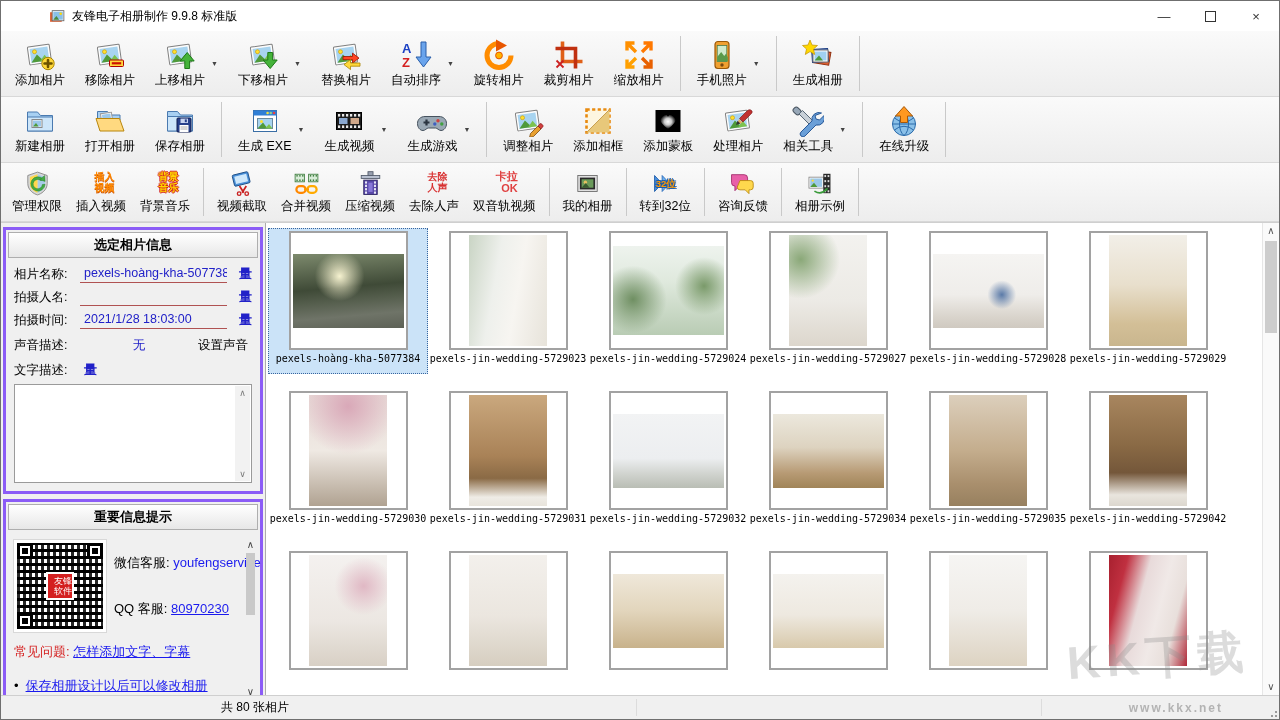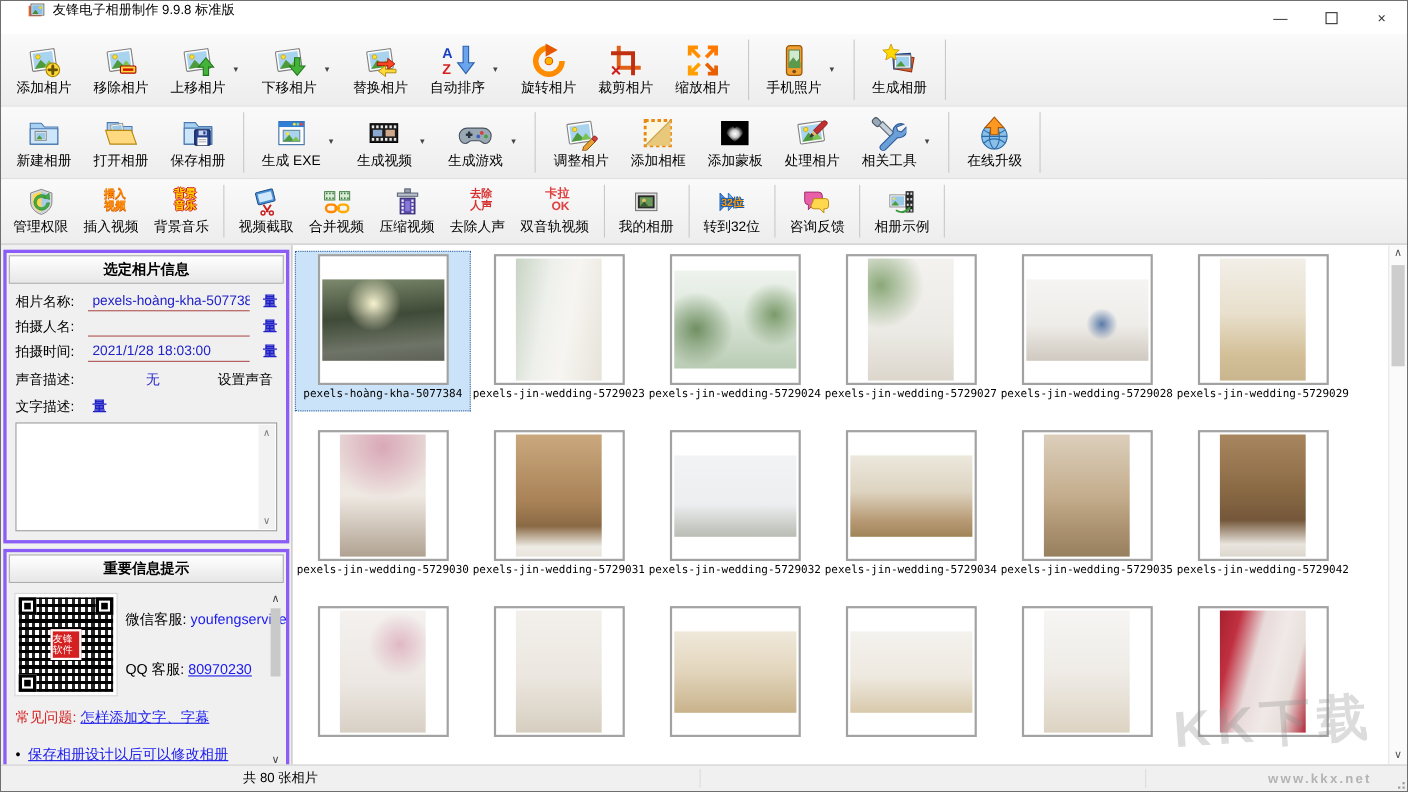--- a/index.html
+++ b/index.html
@@ -1,20 +1,20 @@
 <!DOCTYPE html>
 <html><head>
 <meta charset="utf-8">
 <style>
   html,body{margin:0;padding:0;background:#444;}
   body{font-family:"Liberation Sans","DejaVu Sans",sans-serif;-webkit-font-smoothing:antialiased;}
   .window{width:1280px;height:720px;box-sizing:border-box;border:1px solid #6f6f6f;background:#fff;display:flex;flex-direction:column;overflow:hidden;position:relative;}
 
   
-  .titlebar{height:30px;flex:none;display:flex;align-items:flex-start;background:#fff;padding-left:24px;}
+  .titlebar{height:30px;flex:none;display:flex;align-items:center;background:#fff;padding-left:12px;margin-left:36px;}
   .app-icon{width:17px;height:17px;margin-right:6px;flex:none;}
   .title-text{font-size:12px;color:#000;}
   .win-controls{margin-left:auto;display:flex;height:30px;}
   .wbtn{width:46px;height:30px;display:flex;align-items:center;justify-content:center;font-size:13px;color:#333;cursor:default;}
   .wbtn.max span{display:block;width:9px;height:9px;border:1px solid #333;}
 
   
   .menubar{height:21px;flex:none;display:flex;align-items:center;background:#fdfdfd;border-bottom:1px solid #ececec;padding-left:4px;}
   .mitem{font-size:12px;color:#000;padding:2px 9px;}
 
@@ -60,21 +60,21 @@
   .info-body{position:relative;padding:8px 20px 8px 8px;font-size:13px;color:#000;}
   .qr-row{display:flex;}
   .qr{width:86px;height:86px;flex:none;position:relative;border:3px solid #fff;outline:1px solid #d8d8d8;
       background:repeating-linear-gradient(90deg,rgba(0,0,0,.85) 0 3px,transparent 3px 6px),
                  repeating-linear-gradient(0deg,#000 0 3px,#fff 3px 7px);}
   .fp{position:absolute;width:16px;height:16px;border:3px solid #000;background:#fff;box-sizing:border-box;}
   .fp::after{content:'';position:absolute;inset:2px;background:#000;}
   .fp.tl{top:0;left:0}.fp.tr{top:0;right:0}.fp.bl{bottom:0;left:0}
   .qr-badge{position:absolute;left:50%;top:50%;transform:translate(-50%,-50%);background:#d42020;color:#fff;
       font-size:9px;line-height:1.15;width:24px;height:24px;display:flex;align-items:center;justify-content:center;
-      text-align:left;border:2px solid #fff;flex-wrap:wrap;word-break:break-all;}
+      text-align:right;border:2px solid #fff;flex-wrap:wrap;word-break:break-all;}
   .svc{display:flex;flex-direction:column;justify-content:space-around;margin-left:8px;flex:1;}
   .svc-line{white-space:nowrap;}
   .blue{color:#1a1aee;}
   .link{color:#1a1aee;cursor:pointer;}
   .u{text-decoration:underline;}
   .red{color:#d42020;}
   .faq-line{margin-top:11px;white-space:nowrap;}
   .tip-line{margin-top:16px;display:flex;gap:7px;line-height:1.35;padding-right:6px;}
   .info-scroll{position:absolute;right:3px;top:8px;bottom:6px;width:13px;display:flex;flex-direction:column;align-items:center;}
   .sarr{font-size:10px;color:#444;line-height:1;}
@@ -92,21 +92,21 @@
   .vscroll .sarr{position:absolute;left:0;right:0;text-align:center;color:#555;}
   .vscroll .top{top:3px;}
   .vscroll .vbottom{bottom:3px;}
   .vthumb{position:absolute;left:2px;right:2px;top:18px;height:92px;background:#cdcdcd;}
   .kk-wm{position:absolute;right:30px;bottom:6px;font-size:46px;font-weight:bold;color:rgba(140,140,140,.30);letter-spacing:6px;pointer-events:none;transform:rotate(-4deg);}
 
   
   .statusbar{height:23px;flex:none;background:#f0f0f0;border-top:1px solid #cfcfcf;display:flex;align-items:center;font-size:12px;color:#000;position:relative;}
   .status-text{margin-left:220px;}
   .sb-div{position:absolute;top:3px;bottom:3px;width:1px;background:#dcdcdc;}
-  .wm{margin-left:auto;margin-right:32px;font-weight:bold;color:rgba(130,130,130,.55);letter-spacing:2px;text-align:center;}
+  .wm{margin-left:auto;margin-right:56px;font-weight:bold;color:rgba(130,130,130,.55);letter-spacing:2px;text-align:center;}
   .grip{position:absolute;right:2px;bottom:2px;width:10px;height:10px;}
   .grip i{position:absolute;width:2px;height:2px;background:#9a9a9a;}
   .grip i:nth-child(1){right:0;bottom:0}.grip i:nth-child(2){right:4px;bottom:0}.grip i:nth-child(3){right:0;bottom:4px}
 </style>
 </head>
 <body>
 
 <div class="window">
 
   <div class="titlebar">

